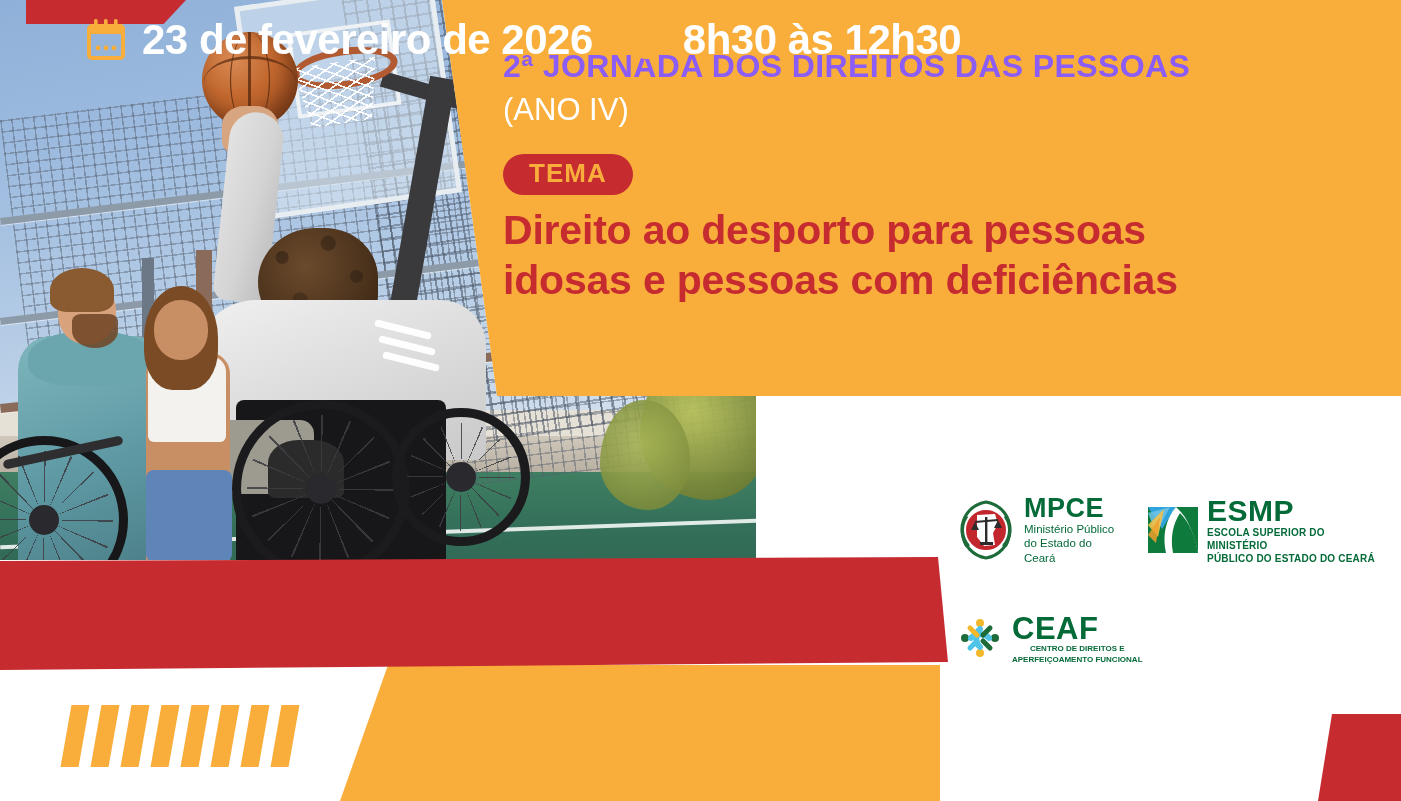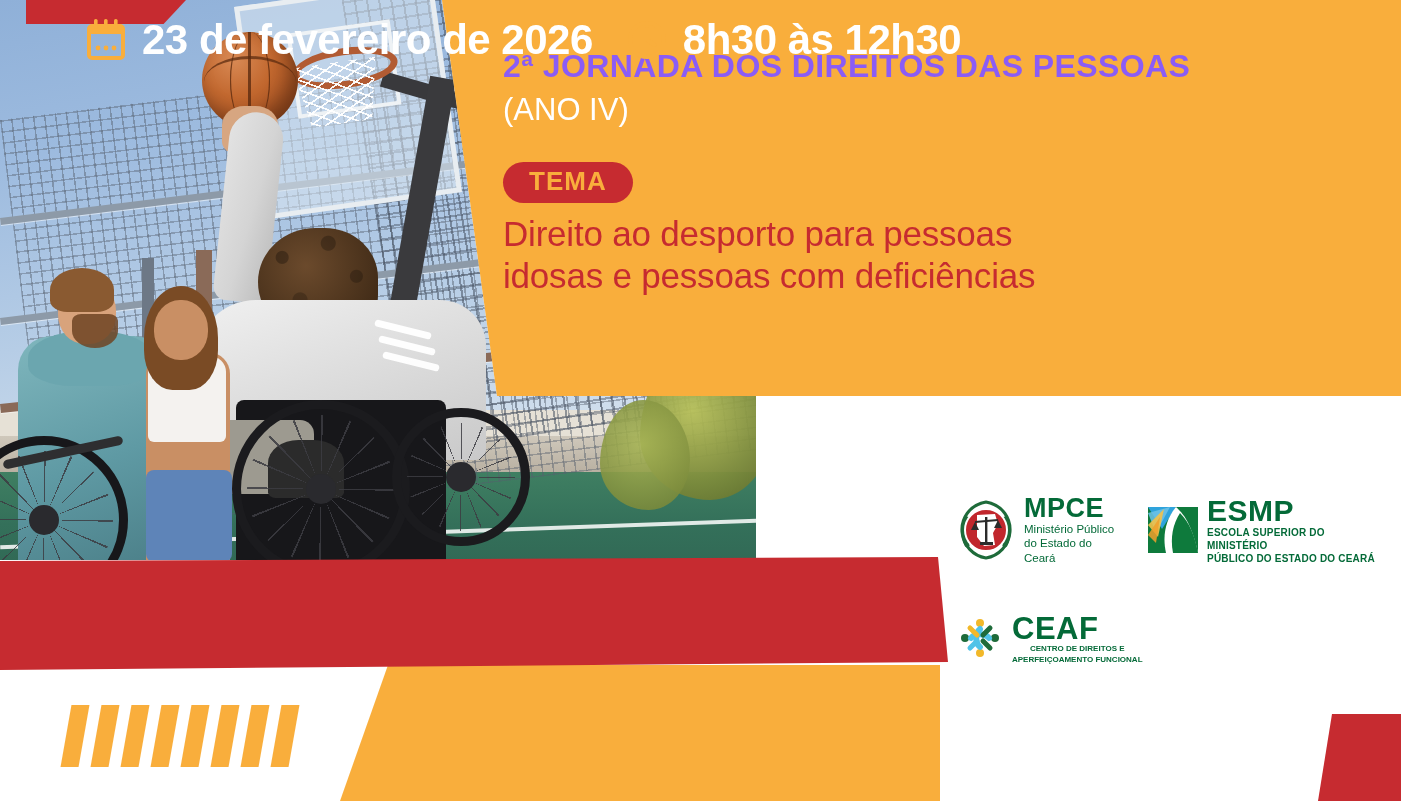--- a/index.html
+++ b/index.html
@@ -149,29 +149,29 @@
   }
   .content{
     position:absolute;left:503px;top:44px;width:870px;
   }
   .title{
     color:#8b5cf6;font-weight:bold;font-size:32px;line-height:1.38;
     letter-spacing:.4px;text-transform:uppercase;margin:0;
     font-family:"Liberation Sans", sans-serif;
   }
   .subtitle{
-    color:#ffffff;font-size:31px;line-height:1.15;margin:4px 0 16px 0;font-weight:normal;
+    color:#ffffff;font-size:31px;line-height:1.15;margin:4px 0 8px 0;font-weight:normal;
   }
   .tema-badge{
     display:inline-block;background:#C62B30;color:#F9AE3C;
     font-size:26px;font-weight:bold;letter-spacing:1px;
     padding:4px 26px 6px 26px;border-radius:24px;margin:18px 0 8px 0;
   }
   .theme{
-    color:#C62B30;font-weight:normal;font-size:35px;line-height:1.22;margin:2px 0 0 0;
+    color:#C62B30;font-weight:bold;font-size:41px;line-height:1.22;margin:2px 0 0 0;
     letter-spacing:-.2px;
   }
 
   
   .red-top{
     position:absolute;left:26px;top:0;width:160px;height:24px;background:#C62B30;
     clip-path:polygon(0 0, 100% 0, 86% 100%, 0 100%);
   }
 
   

